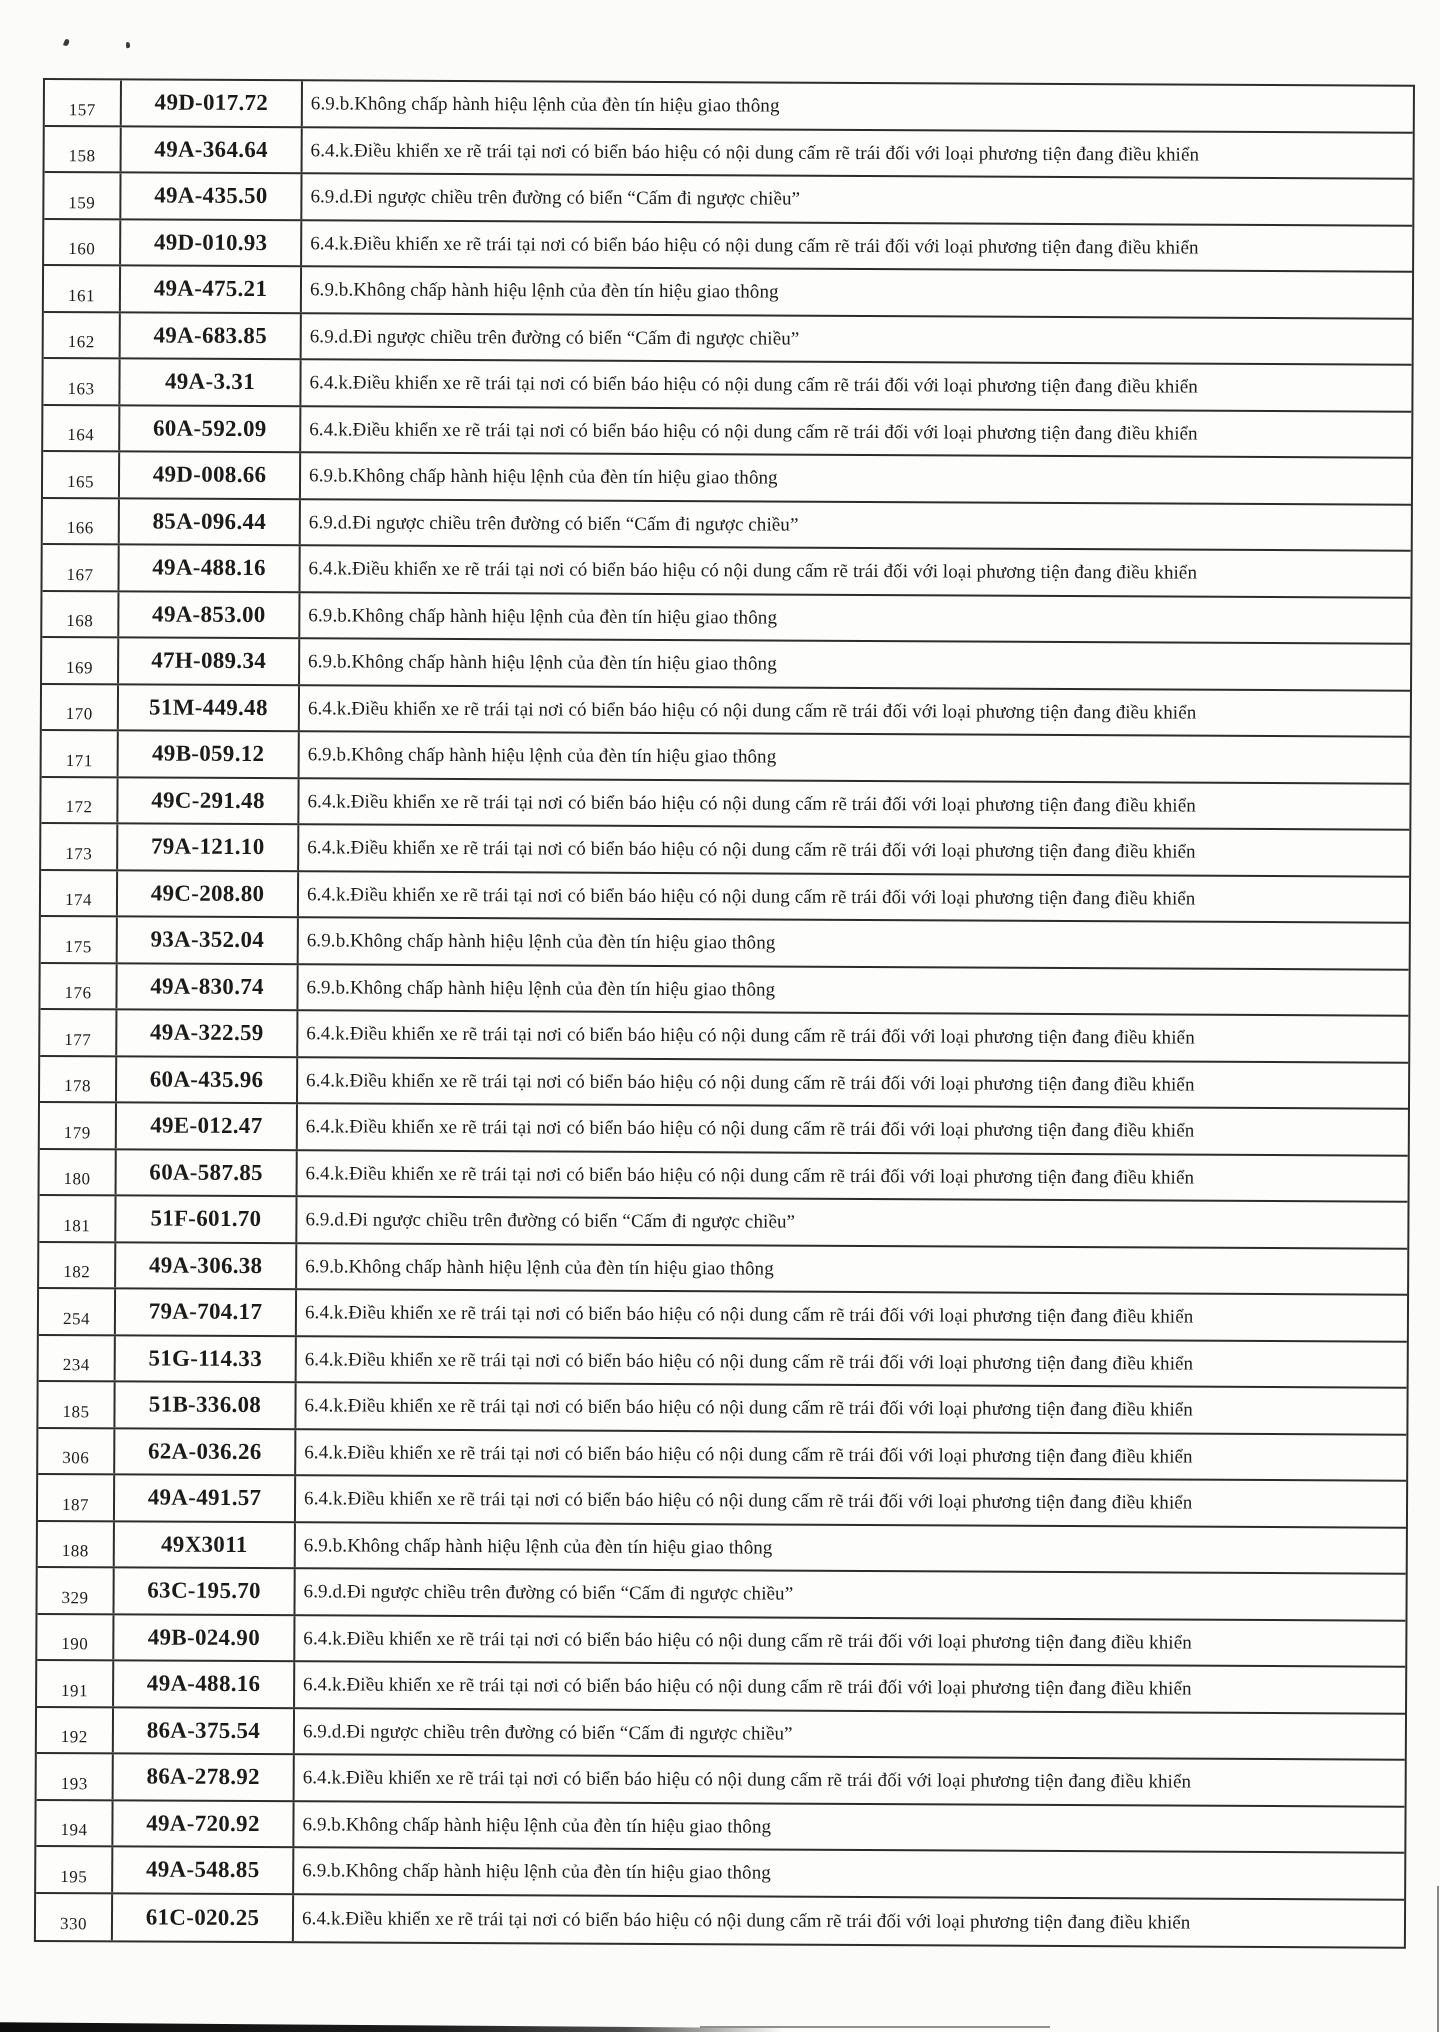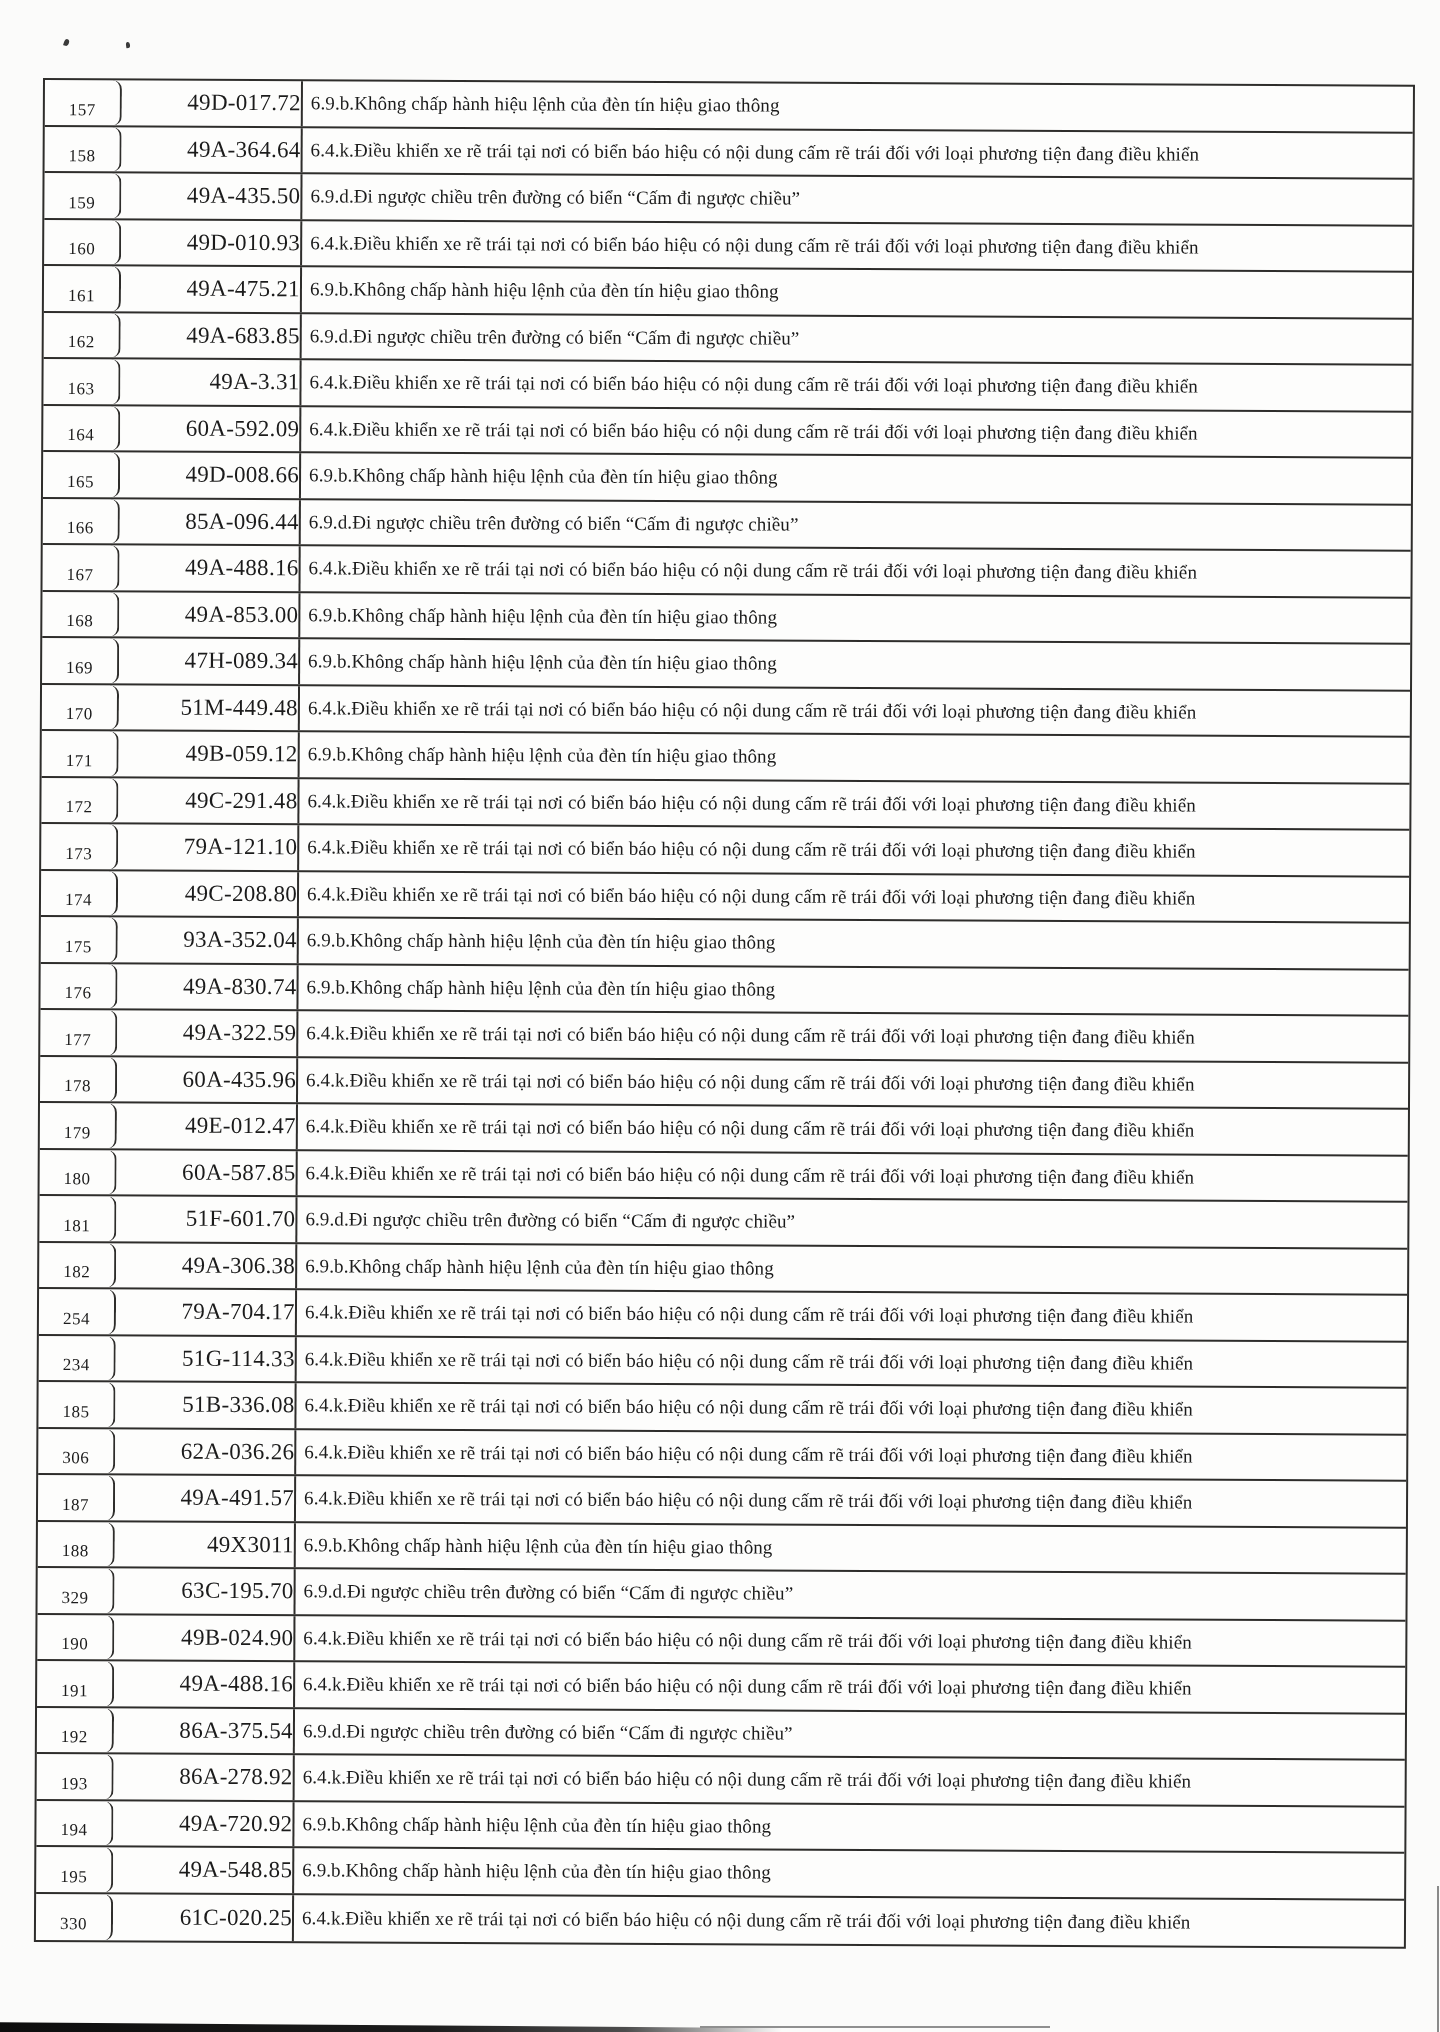--- a/index.html
+++ b/index.html
@@ -46,26 +46,25 @@
     align-items: center;
     overflow: hidden;
     box-sizing: border-box;
   }
   .c-no {
     justify-content: center;
     border-right: 2px solid #2e2d2b;
     font-size: 17px;
     padding-top: 15px;
     letter-spacing: 0.5px;
-    border-radius: 9px;
   }
   .c-plate {
-    justify-content: flex-end;
+    justify-content: center;
     border-right: 2px solid #2e2d2b;
-    font-weight: normal;
+    font-weight: bold;
     font-size: 23px;
     letter-spacing: 0.3px;
   }
   .c-viol {
     padding-left: 8px;
     font-size: 19px;
     white-space: nowrap;
     letter-spacing: 0.1px;
   }
 

